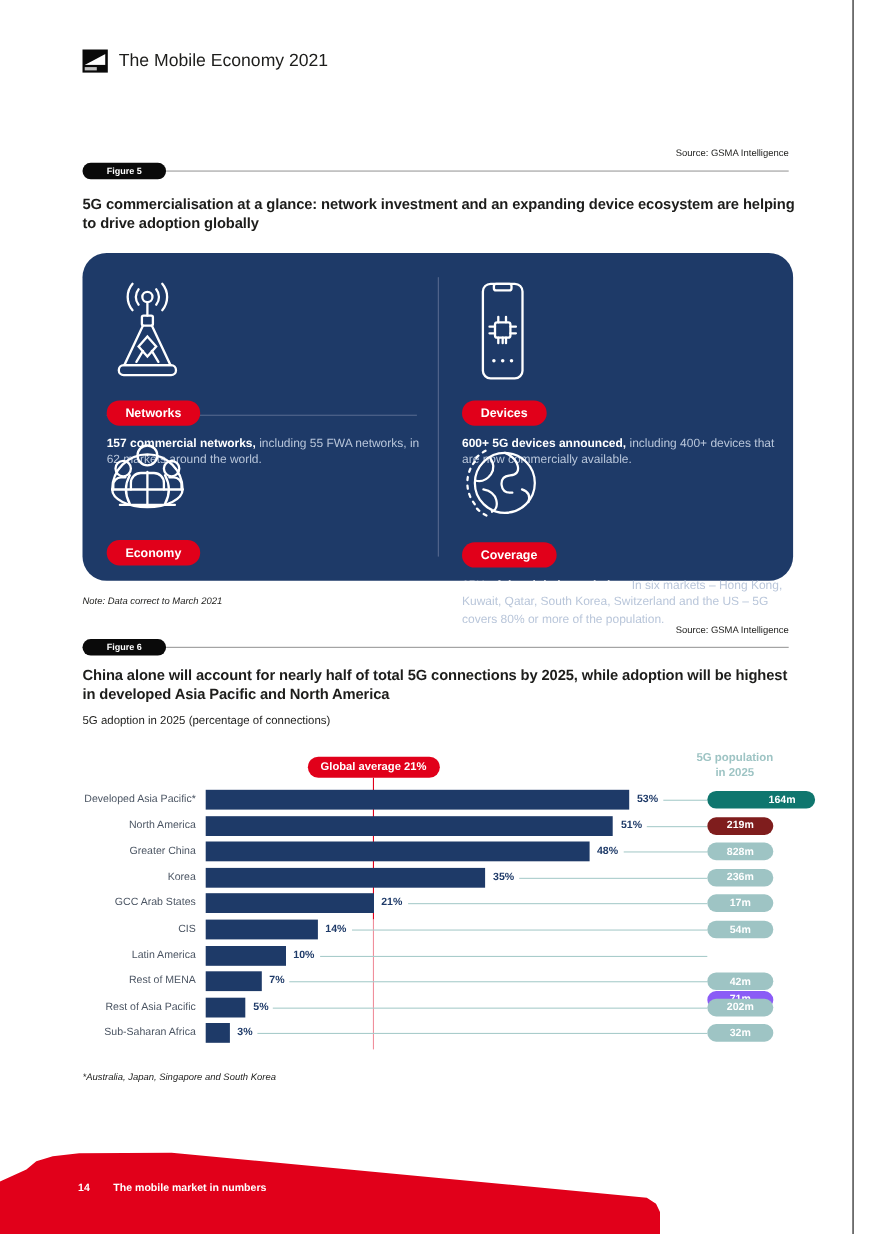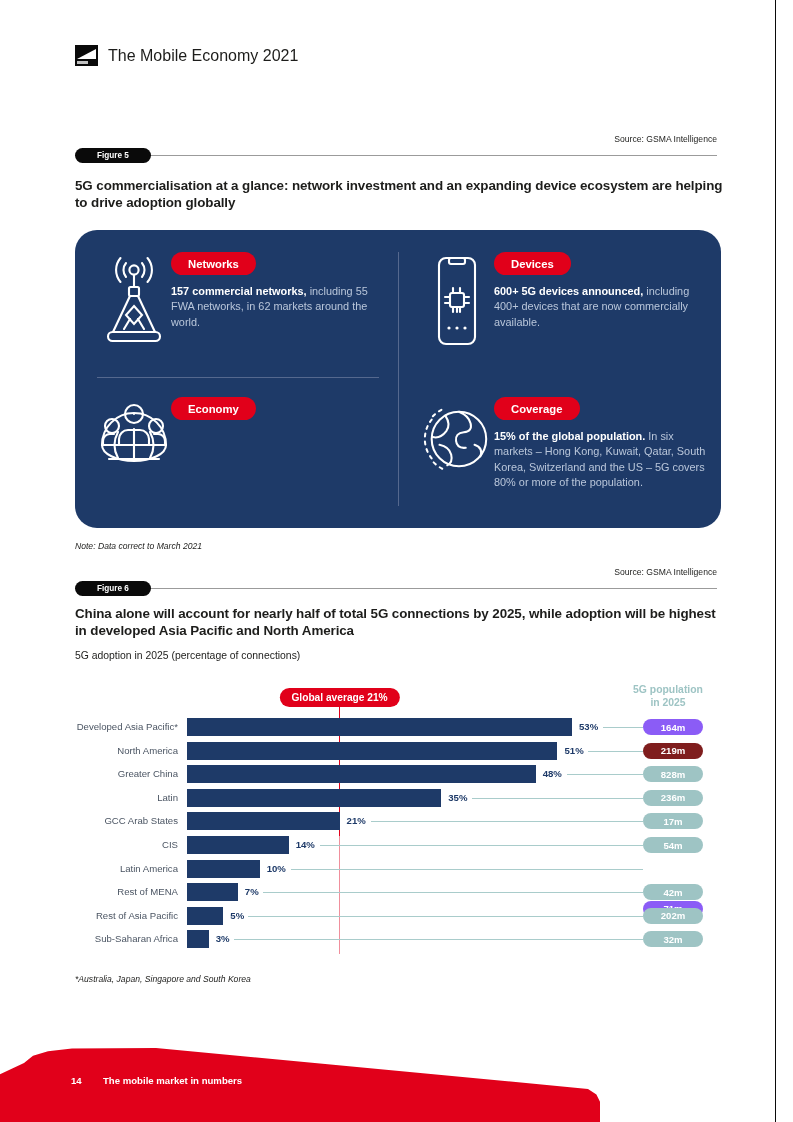--- a/index.html
+++ b/index.html
@@ -37,21 +37,21 @@
   .fig-note{position:absolute;left:75px;font-size:8.6px;font-style:italic;color:#1d1d1b;}
 
   
   .panel{
     position:absolute;left:75px;top:230px;width:646px;height:298px;
     background:#1e3a68;border-radius:22px;
   }
   .panel .vdiv{position:absolute;left:323px;top:22px;width:1px;height:254px;background:#55688e;}
   .panel .hdiv{position:absolute;left:22px;top:147px;width:282px;height:1px;background:#55688e;}
 
-  .cell{position:absolute;display:flex;}
+  .cell{position:absolute;display:flex;gap:16px;flex-direction:column;}
   .cell-icon{width:74px;flex:0 0 74px;display:flex;align-items:flex-start;justify-content:center;padding-top:4px;}
   .cell-body{flex:1;}
   .tag-pill{
     display:inline-flex;align-items:center;justify-content:center;
     height:23px;padding:0 17px;border-radius:12px;background:#e1001a;
     color:#ffffff;font-size:11.3px;font-weight:bold;margin-bottom:9px;
   }
   .cell-text{font-size:10.9px;line-height:1.42;color:#b9c6da;}
   .cell-text b{color:#ffffff;font-weight:bold;}
 
@@ -224,38 +224,38 @@
     </div>
   <div class="avg-pill" style="left: 339.547px; top: -2px;">Global average 21%</div>
   <div class="avg-line" style="left: 338.747px; top: 17px; height: 129px;"></div>
   <div class="avg-line fade" style="left: 338.747px; top: 146px; height: 118px;"></div>
   <div id="rows">
       <div class="row" style="top: 28px;">
         <div class="row-label">Developed Asia Pacific*</div>
         <div class="bar" style="width: 385px; background: rgb(30, 58, 104);"></div>
         <div class="bar-val" style="left: 579px;">53%</div>
         <div class="leader" style="left: 603px; width: 40px;"></div>
-        <div class="conn-pill" style="background: #8b5cf6;">164m</div>
+        <div class="conn-pill" style="background: #0f766e; padding-left: 38px;">164m</div>
       </div>
       <div class="row" style="top: 51.6px;">
         <div class="row-label">North America</div>
         <div class="bar" style="width: 370.472px; background: rgb(30, 58, 104);"></div>
         <div class="bar-val" style="left: 564.472px;">51%</div>
         <div class="leader" style="left: 588.472px; width: 54.5283px;"></div>
         <div class="conn-pill" style="background: #7f1d1d;">219m</div>
       </div>
       <div class="row" style="top: 75.2px;">
         <div class="row-label">Greater China</div>
         <div class="bar" style="width: 348.679px; background: rgb(30, 58, 104);"></div>
         <div class="bar-val" style="left: 542.679px;">48%</div>
         <div class="leader" style="left: 566.679px; width: 76.3208px;"></div>
         <div class="conn-pill" style="background: rgb(158, 196, 196);">828m</div>
       </div>
       <div class="row" style="top: 98.8px;">
-        <div class="row-label">Latin</div>
+        <div class="row-label">Korea</div>
         <div class="bar" style="width: 254.245px; background: rgb(30, 58, 104);"></div>
         <div class="bar-val" style="left: 448.245px;">35%</div>
         <div class="leader" style="left: 472.245px; width: 170.755px;"></div>
         <div class="conn-pill" style="background: rgb(158, 196, 196);">236m</div>
       </div>
       <div class="row" style="top: 122.4px;">
         <div class="row-label">GCC Arab States</div>
         <div class="bar" style="width: 152.547px; background: rgb(30, 58, 104);"></div>
         <div class="bar-val" style="left: 346.547px;">21%</div>
         <div class="leader" style="left: 370.547px; width: 272.453px;"></div>

